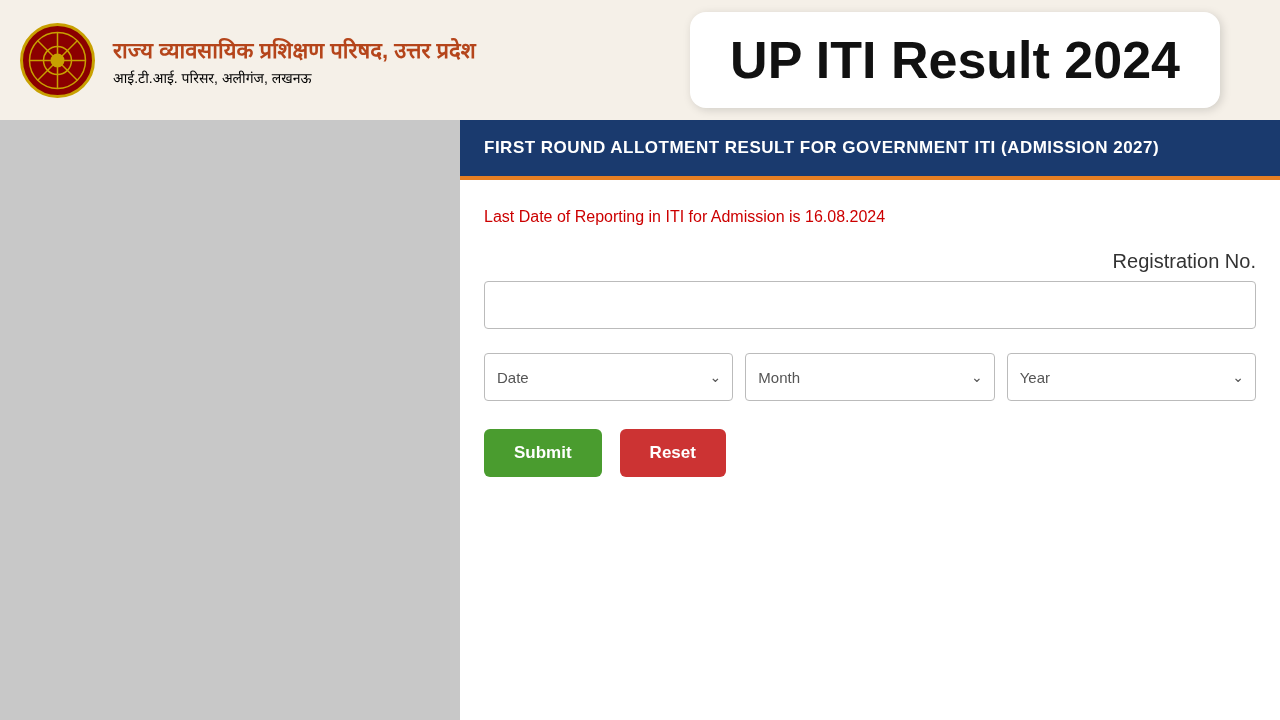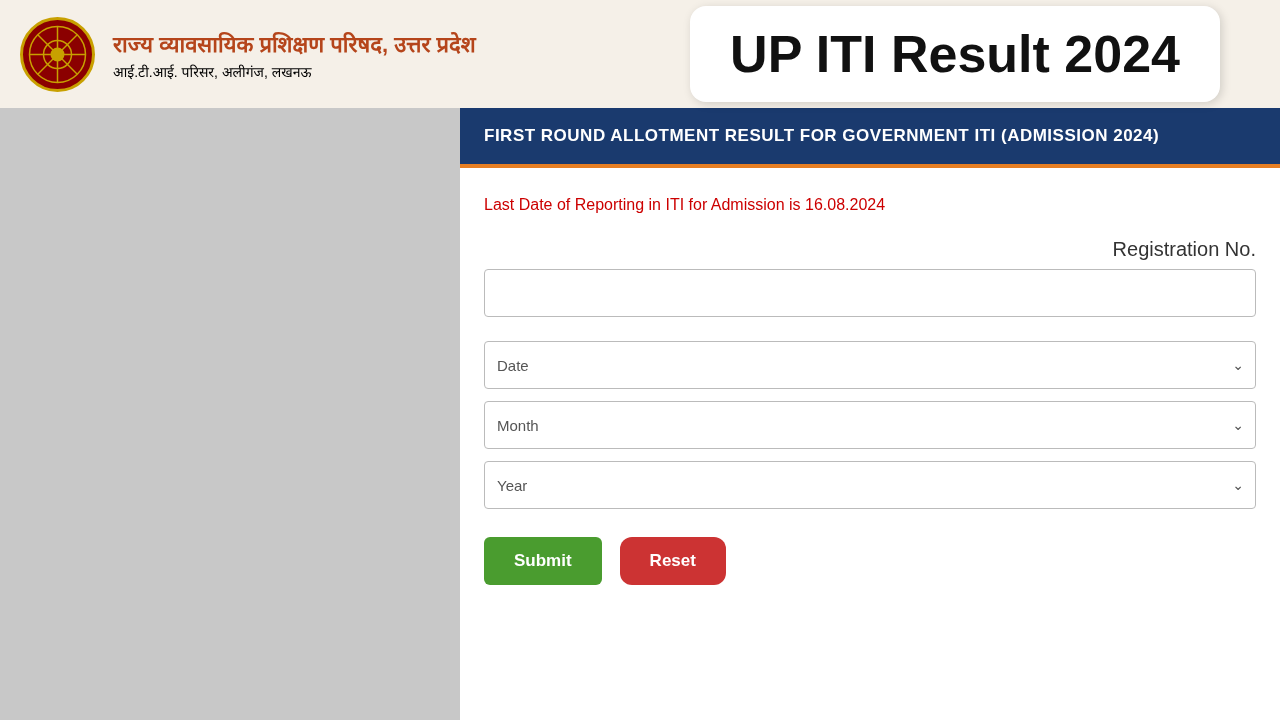--- a/index.html
+++ b/index.html
@@ -17,21 +17,21 @@
       display: flex;
       flex-direction: column;
     }
 
     
     .header {
       display: flex;
       align-items: center;
       background-color: #f5f0e8;
       padding: 24px 20px;
-      height: 108px;
+      height: 120px;
       flex-shrink: 0;
       position: relative;
     }
 
     .header-logo {
       width: 75px;
       height: 75px;
       margin-right: 18px;
       flex-shrink: 0;
     }
@@ -143,21 +143,20 @@
       font-size: 15px;
       color: #333;
       margin-bottom: 10px;
       display: block;
     }
 
     .dob-selects {
       display: flex;
       gap: 12px;
       margin-bottom: 28px;
-      flex-direction: column;
     }
 
     .dob-select-wrapper {
       position: relative;
       flex: 1;
     }
 
     .dob-select {
       width: 100%;
       height: 48px;
@@ -199,21 +198,21 @@
       cursor: pointer;
     }
 
     .btn-reset {
       background-color: #cc3333;
       color: white;
       border: none;
       padding: 14px 30px;
       font-size: 17px;
       font-weight: bold;
-      border-radius: 12px;
+      border-radius: 6px;
       cursor: pointer;
     }
 
     .merit-list-section {
       padding: 0 24px;
     }
 
     .merit-list-text {
       font-size: 64px;
       font-weight: 900;
@@ -257,21 +256,21 @@
   </div>
 </div>
 
 <div class="main-content">
 
   <div class="left-sidebar"></div>
 
   <div class="right-panel">
 
     <div class="allotment-header">
-      <span>FIRST ROUND ALLOTMENT RESULT FOR GOVERNMENT ITI (ADMISSION 2024)</span>
+      <span>FIRST ROUND ALLOTMENT RESULT FOR GOVERNMENT ITI (ADMISSION 2027)</span>
     </div>
 
     <div class="form-area">
 
       
       <div class="last-date-notice">Last Date of Reporting in ITI for Admission is 16.08.2024</div>
 
       
       <label class="form-label">Registration No.</label>
       <input type="text" class="registration-input" placeholder="" style="">

